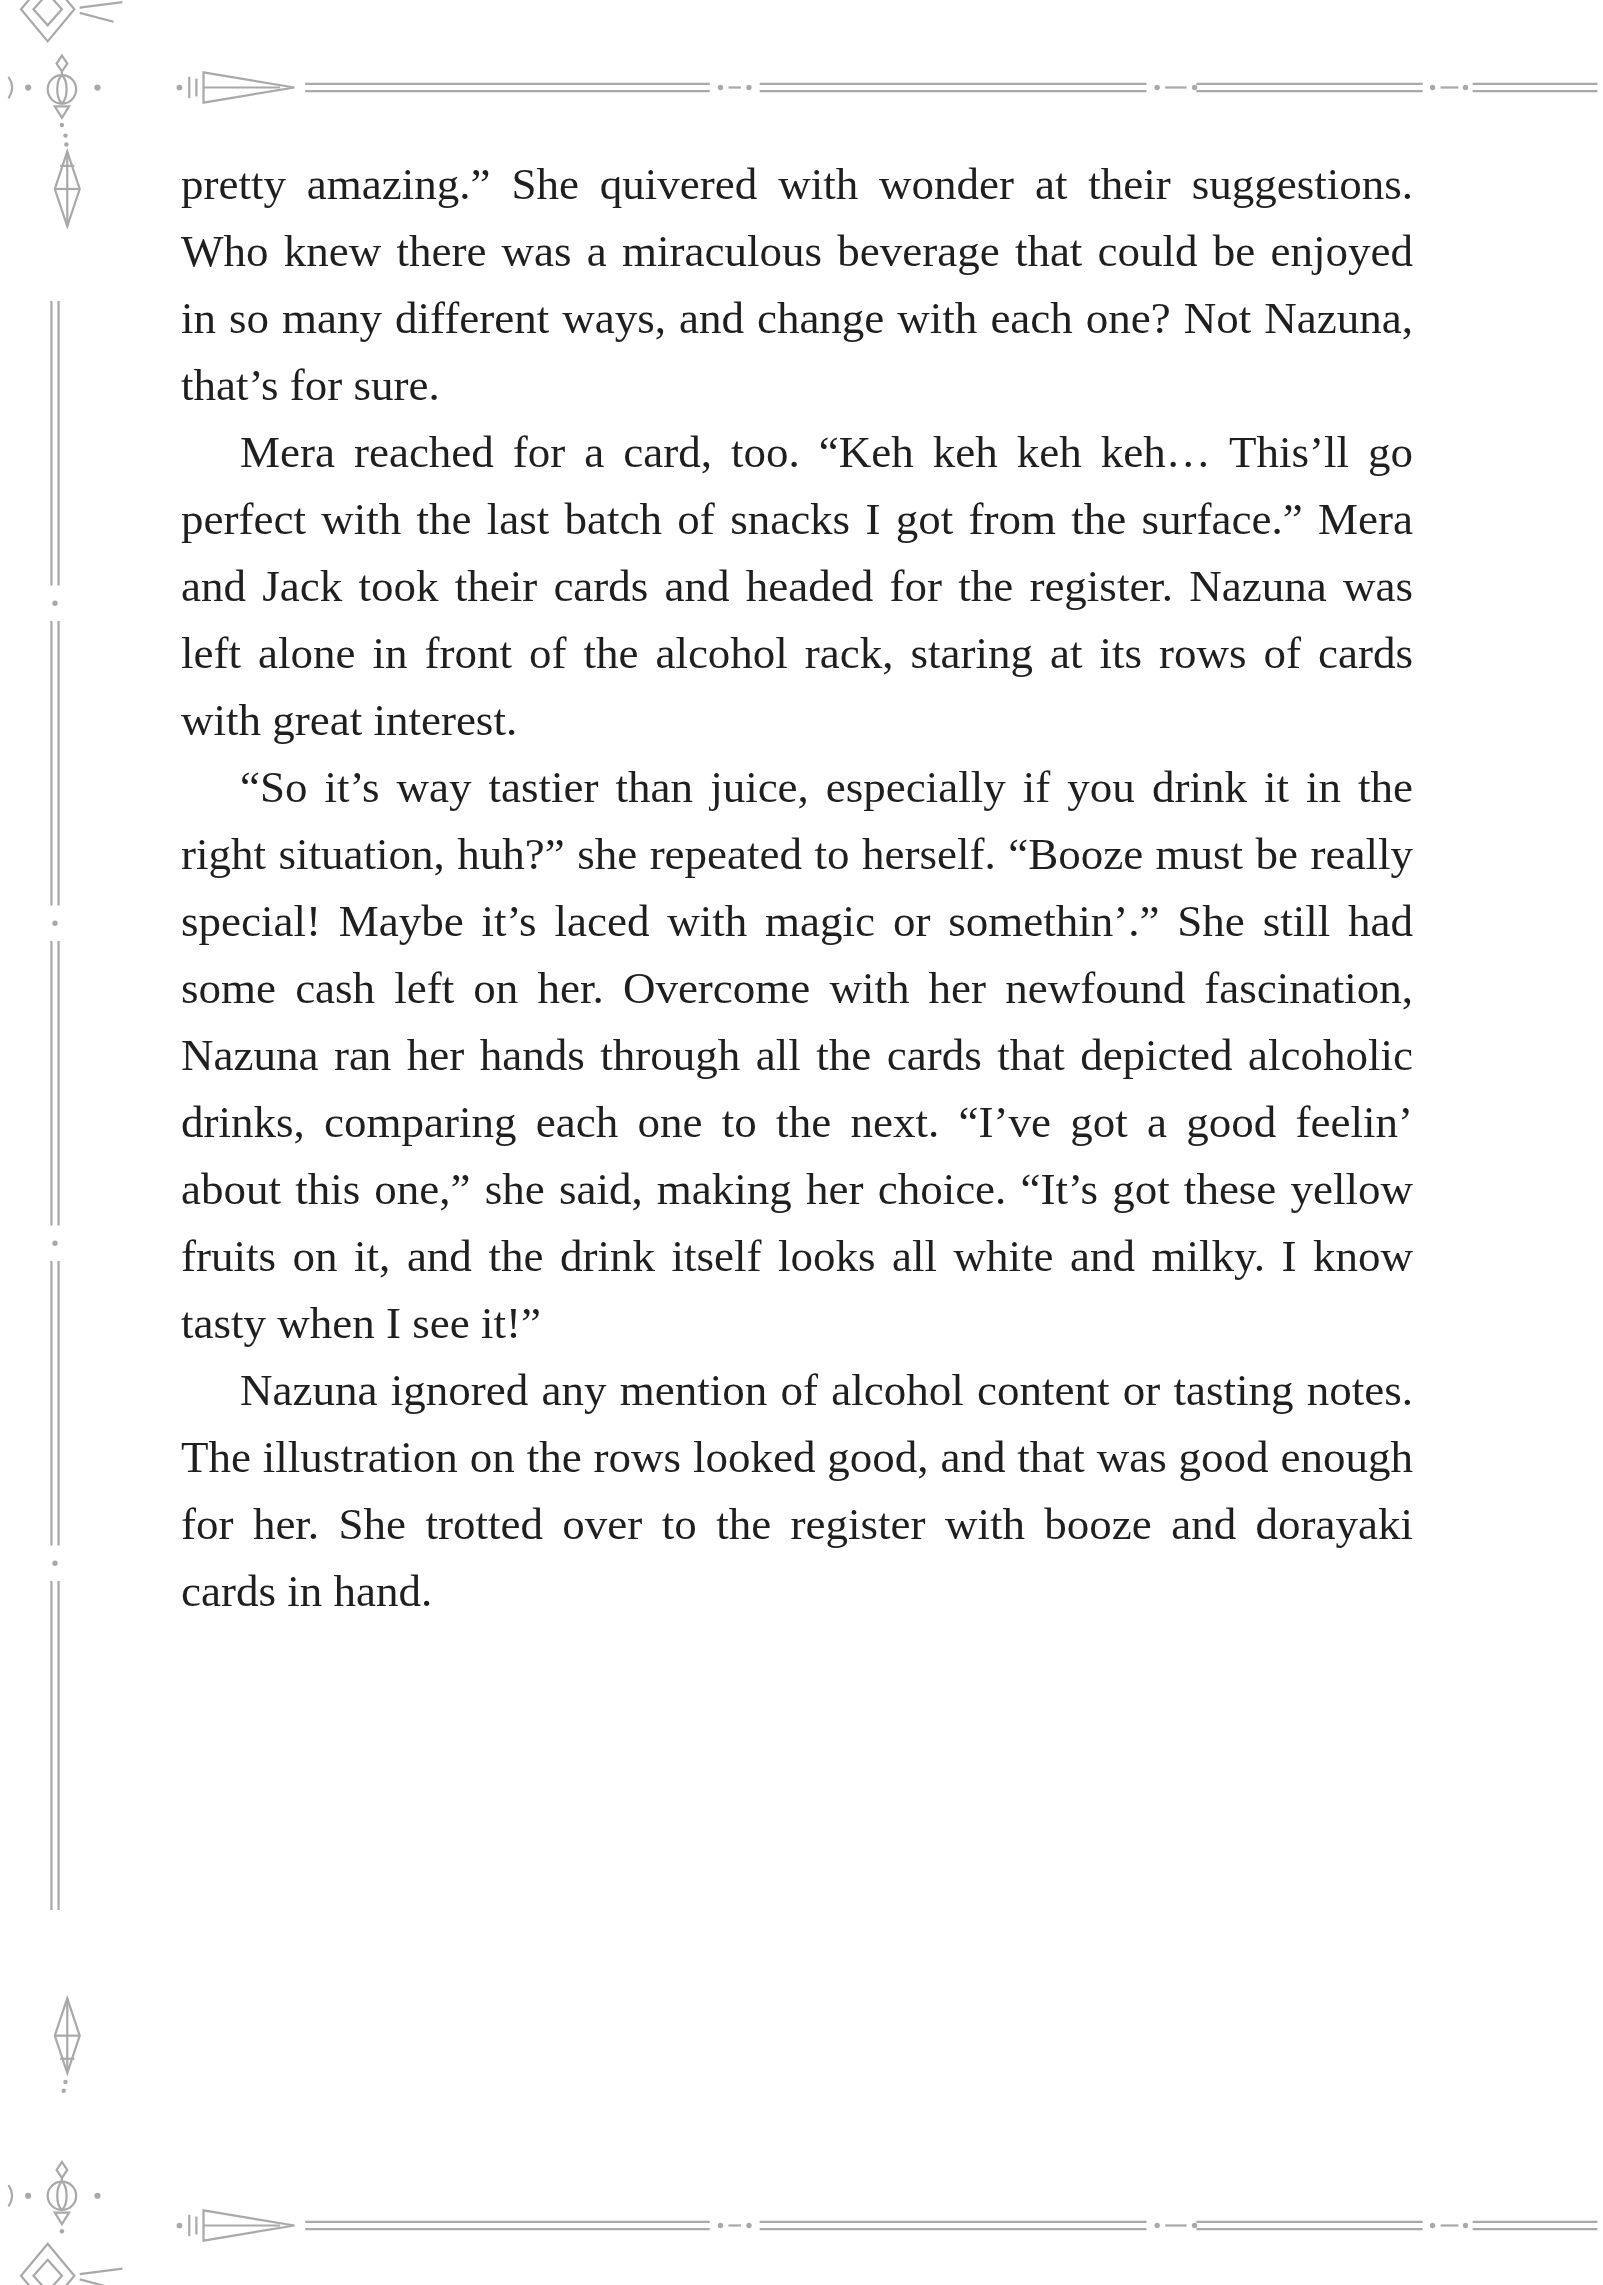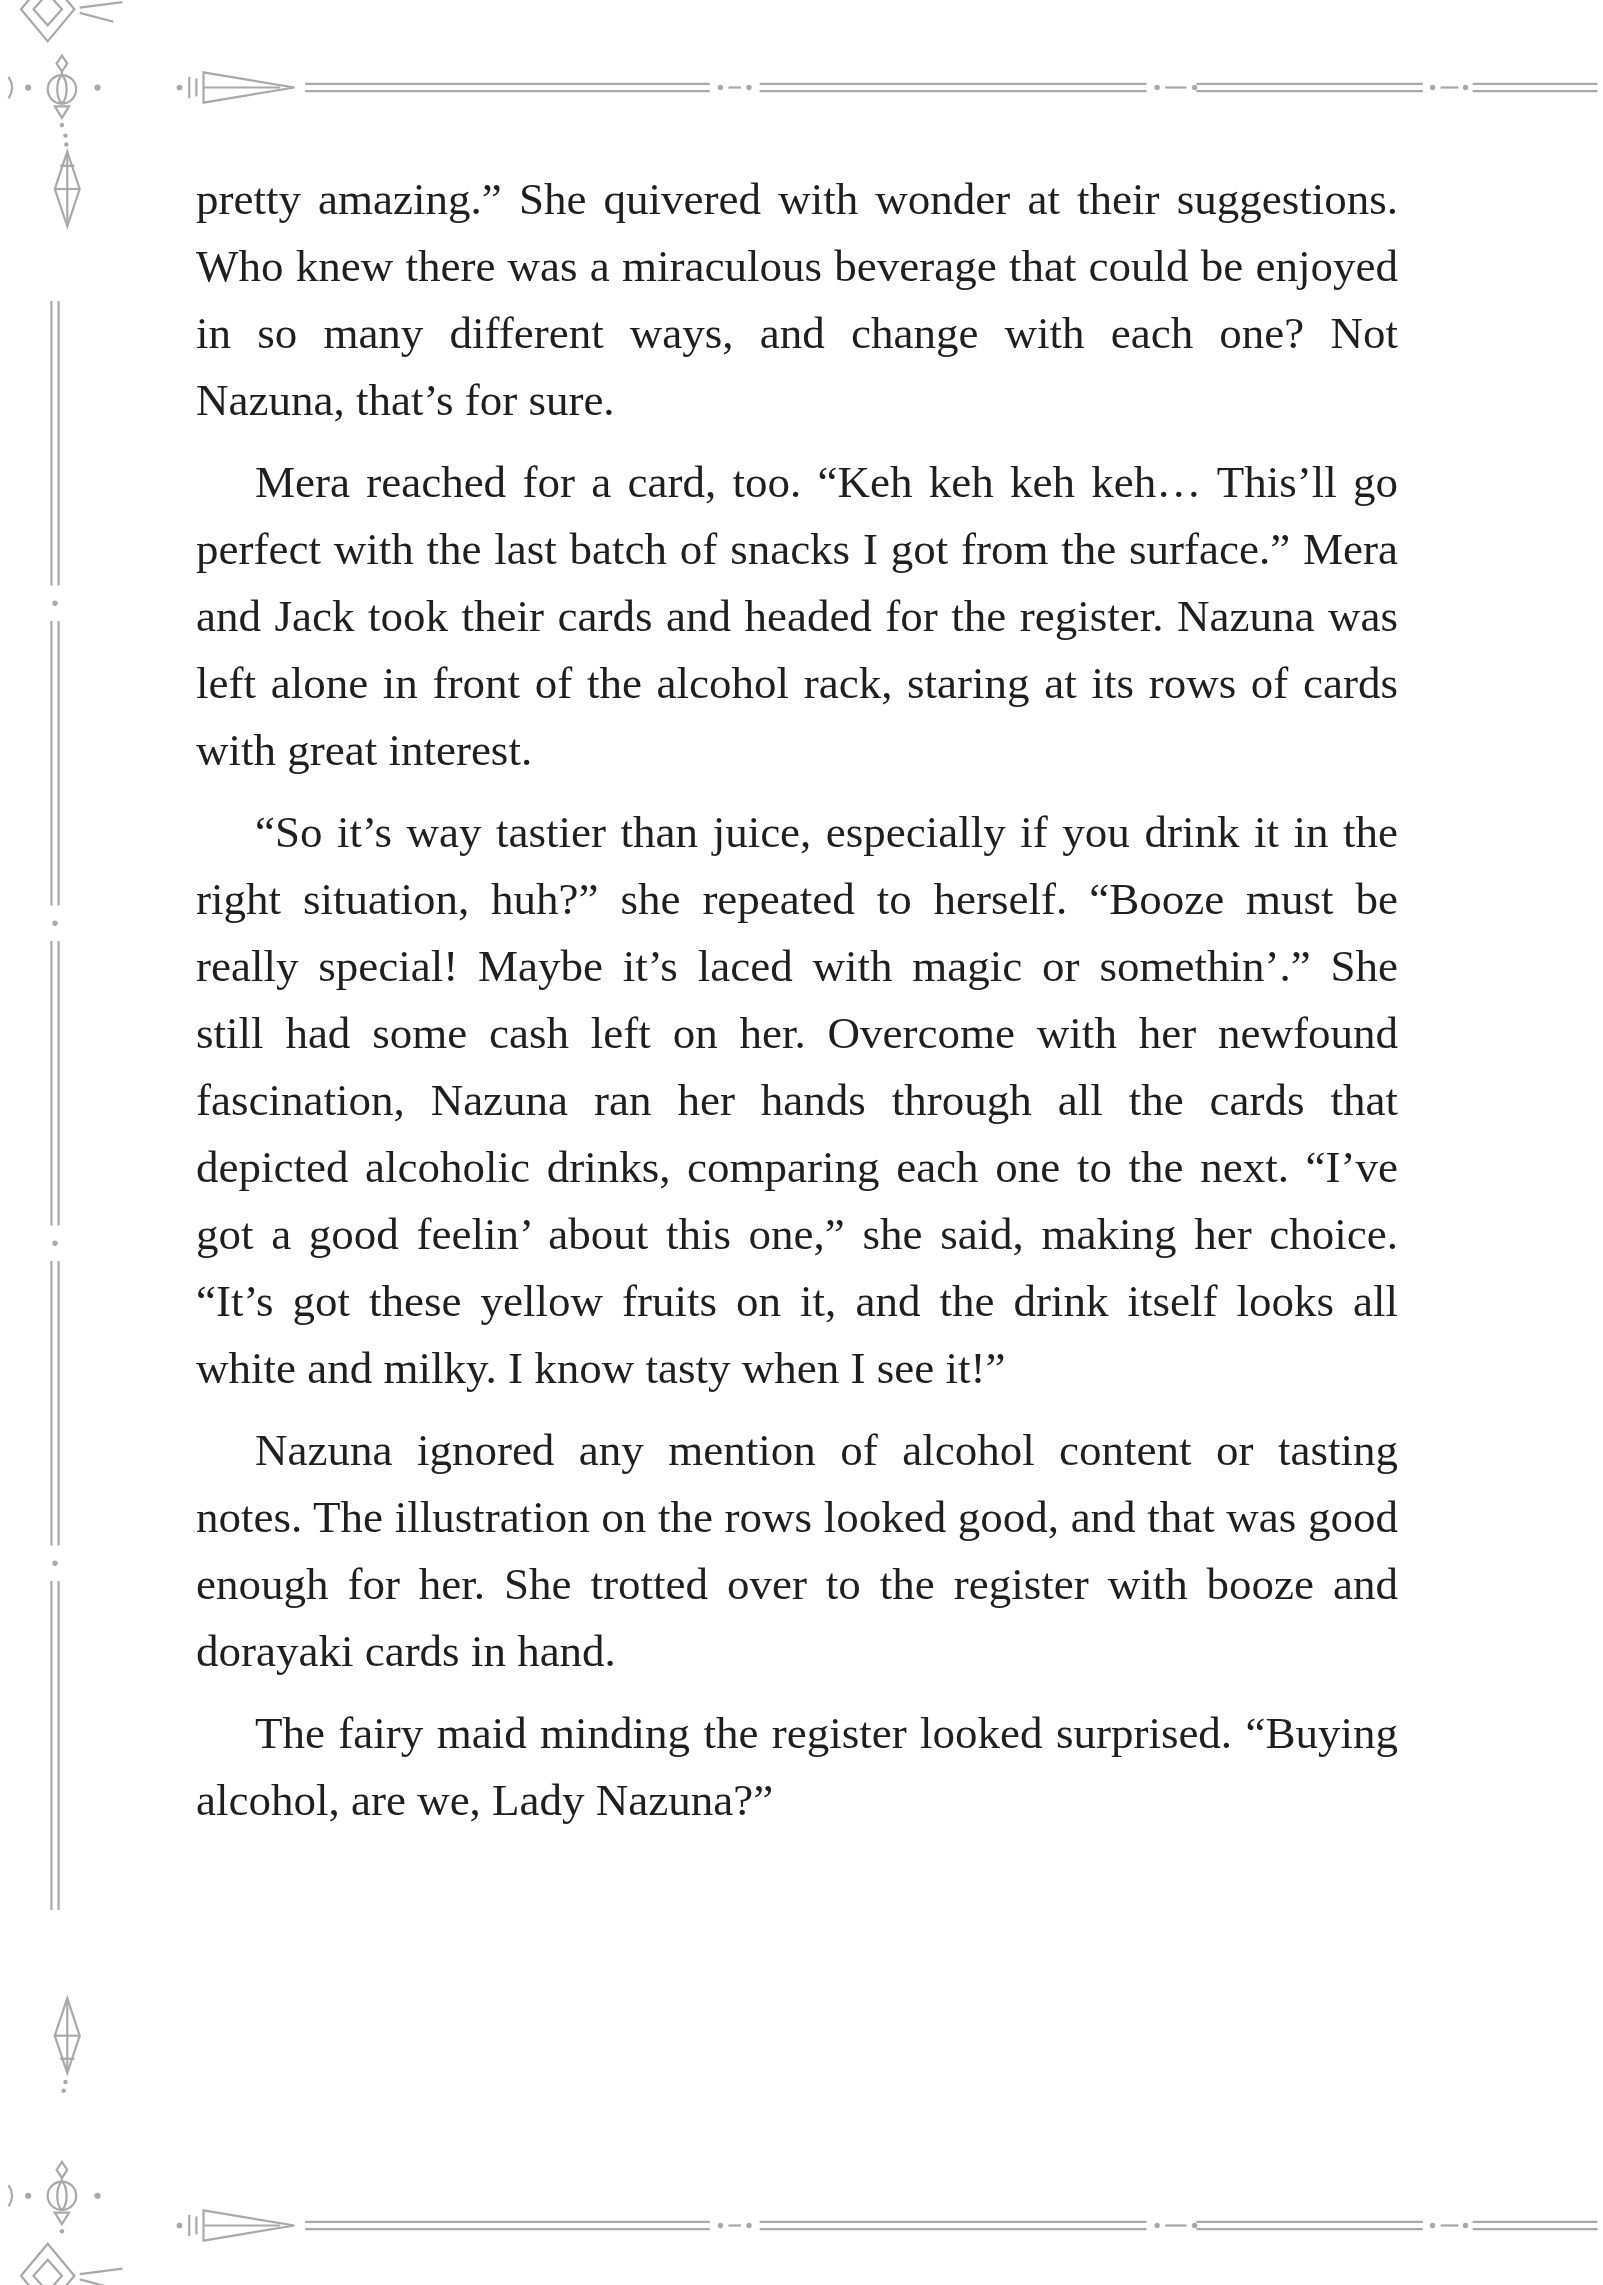--- a/index.html
+++ b/index.html
@@ -26,21 +26,21 @@
   .text-block{
     position:absolute;
     left:181px;top:151px;width:1232px;
     color:var(--text);
     font-size:45px;
     line-height:67px;
     text-align:justify;
     text-justify:inter-word;
   }
   .text-block p{
-    margin:15px;
+    margin:0;
     text-indent:59px;
   }
   .text-block p.no-indent{text-indent:0;}
 </style>
 </head>
 <body>
 
 <div class="page">
 
   <div class="deco top-border">
@@ -196,17 +196,16 @@
         </g>
       </g>
     </svg>
   </div>
 
   <div class="text-block">
     <p class="no-indent">pretty amazing.” She quivered with wonder at their suggestions. Who knew there was a miraculous beverage that could be enjoyed in so many different ways, and change with each one? Not Nazuna, that’s for sure.</p>
     <p>Mera reached for a card, too. “Keh keh keh keh… This’ll go perfect with the last batch of snacks I got from the surface.” Mera and Jack took their cards and headed for the register. Nazuna was left alone in front of the alcohol rack, staring at its rows of cards with great interest.</p>
     <p>“So it’s way tastier than juice, especially if you drink it in the right situation, huh?” she repeated to herself. “Booze must be really special! Maybe it’s laced with magic or somethin’.” She still had some cash left on her. Overcome with her newfound fascination, Nazuna ran her hands through all the cards that depicted alcoholic drinks, comparing each one to the next. “I’ve got a good feelin’ about this one,” she said, making her choice. “It’s got these yellow fruits on it, and the drink itself looks all white and milky. I know tasty when I see it!”</p>
     <p>Nazuna ignored any mention of alcohol content or tasting notes. The illustration on the rows looked good, and that was good enough for her. She trotted over to the register with booze and dorayaki cards in hand.</p>
-    <p>The fairy maid minding the register looked surprised. “Buying alcohol, are we, Lady Nazuna?”</p>
   </div>
 
 </div>
 
 
 </body></html>

